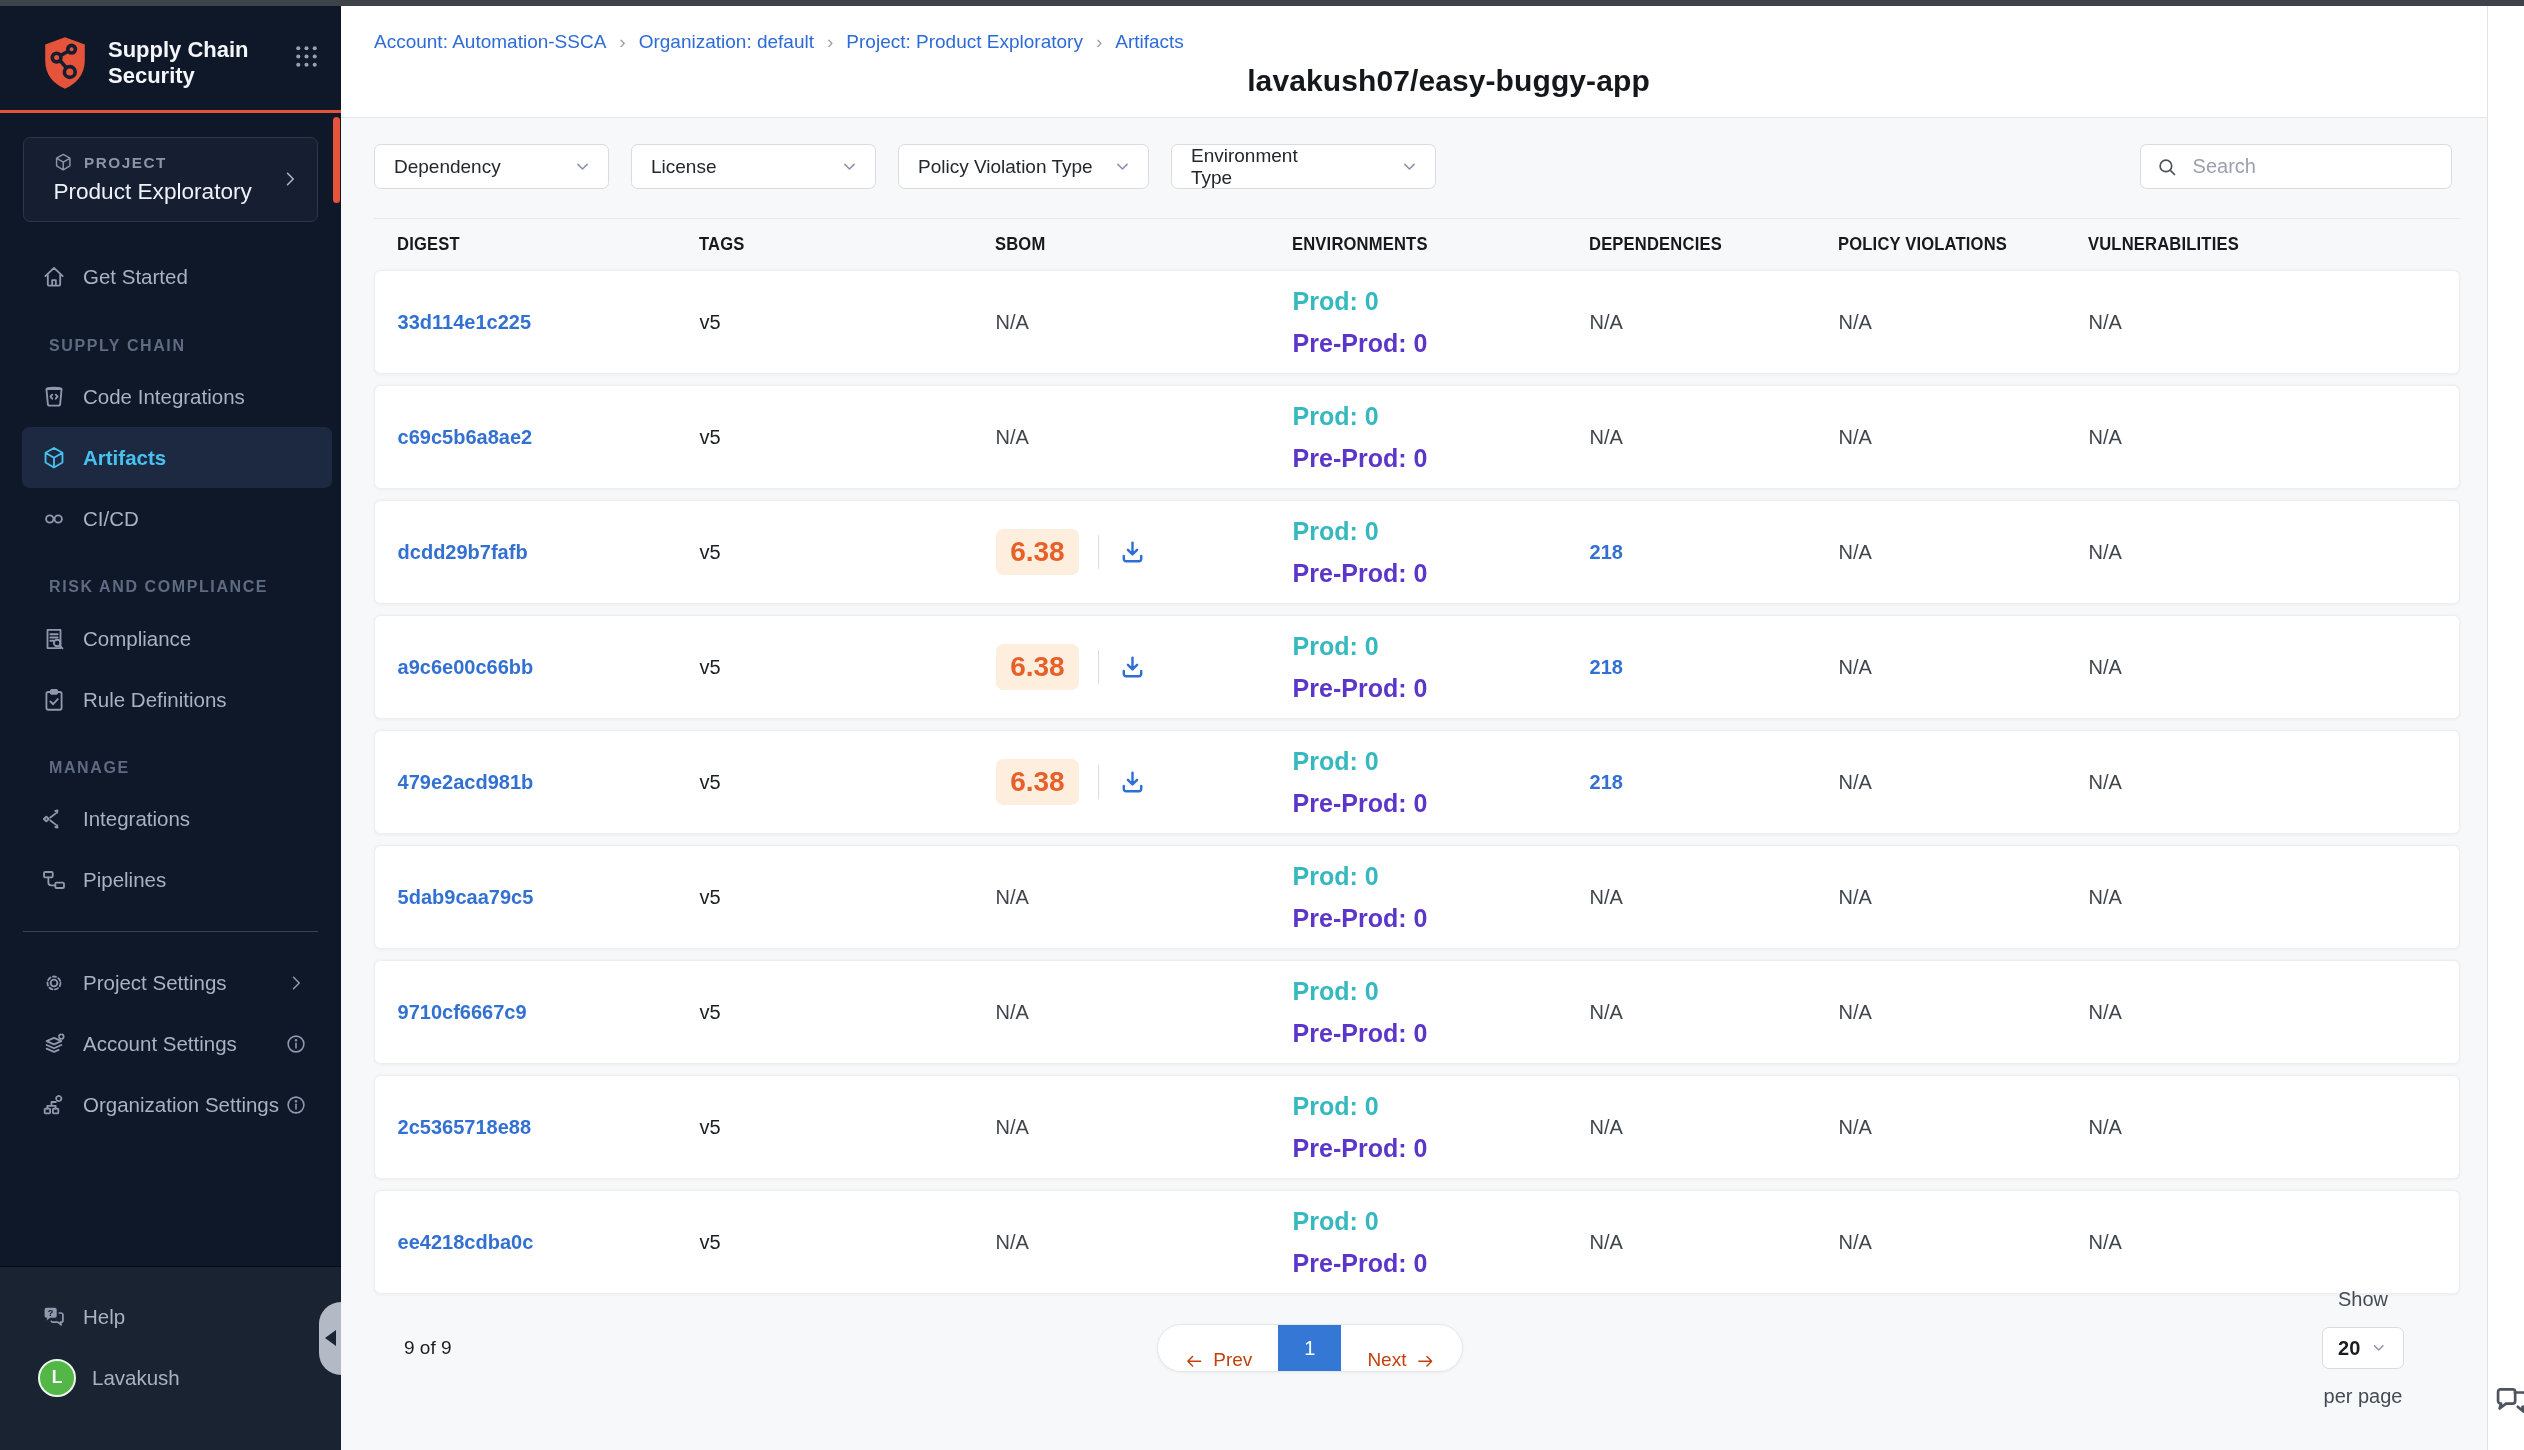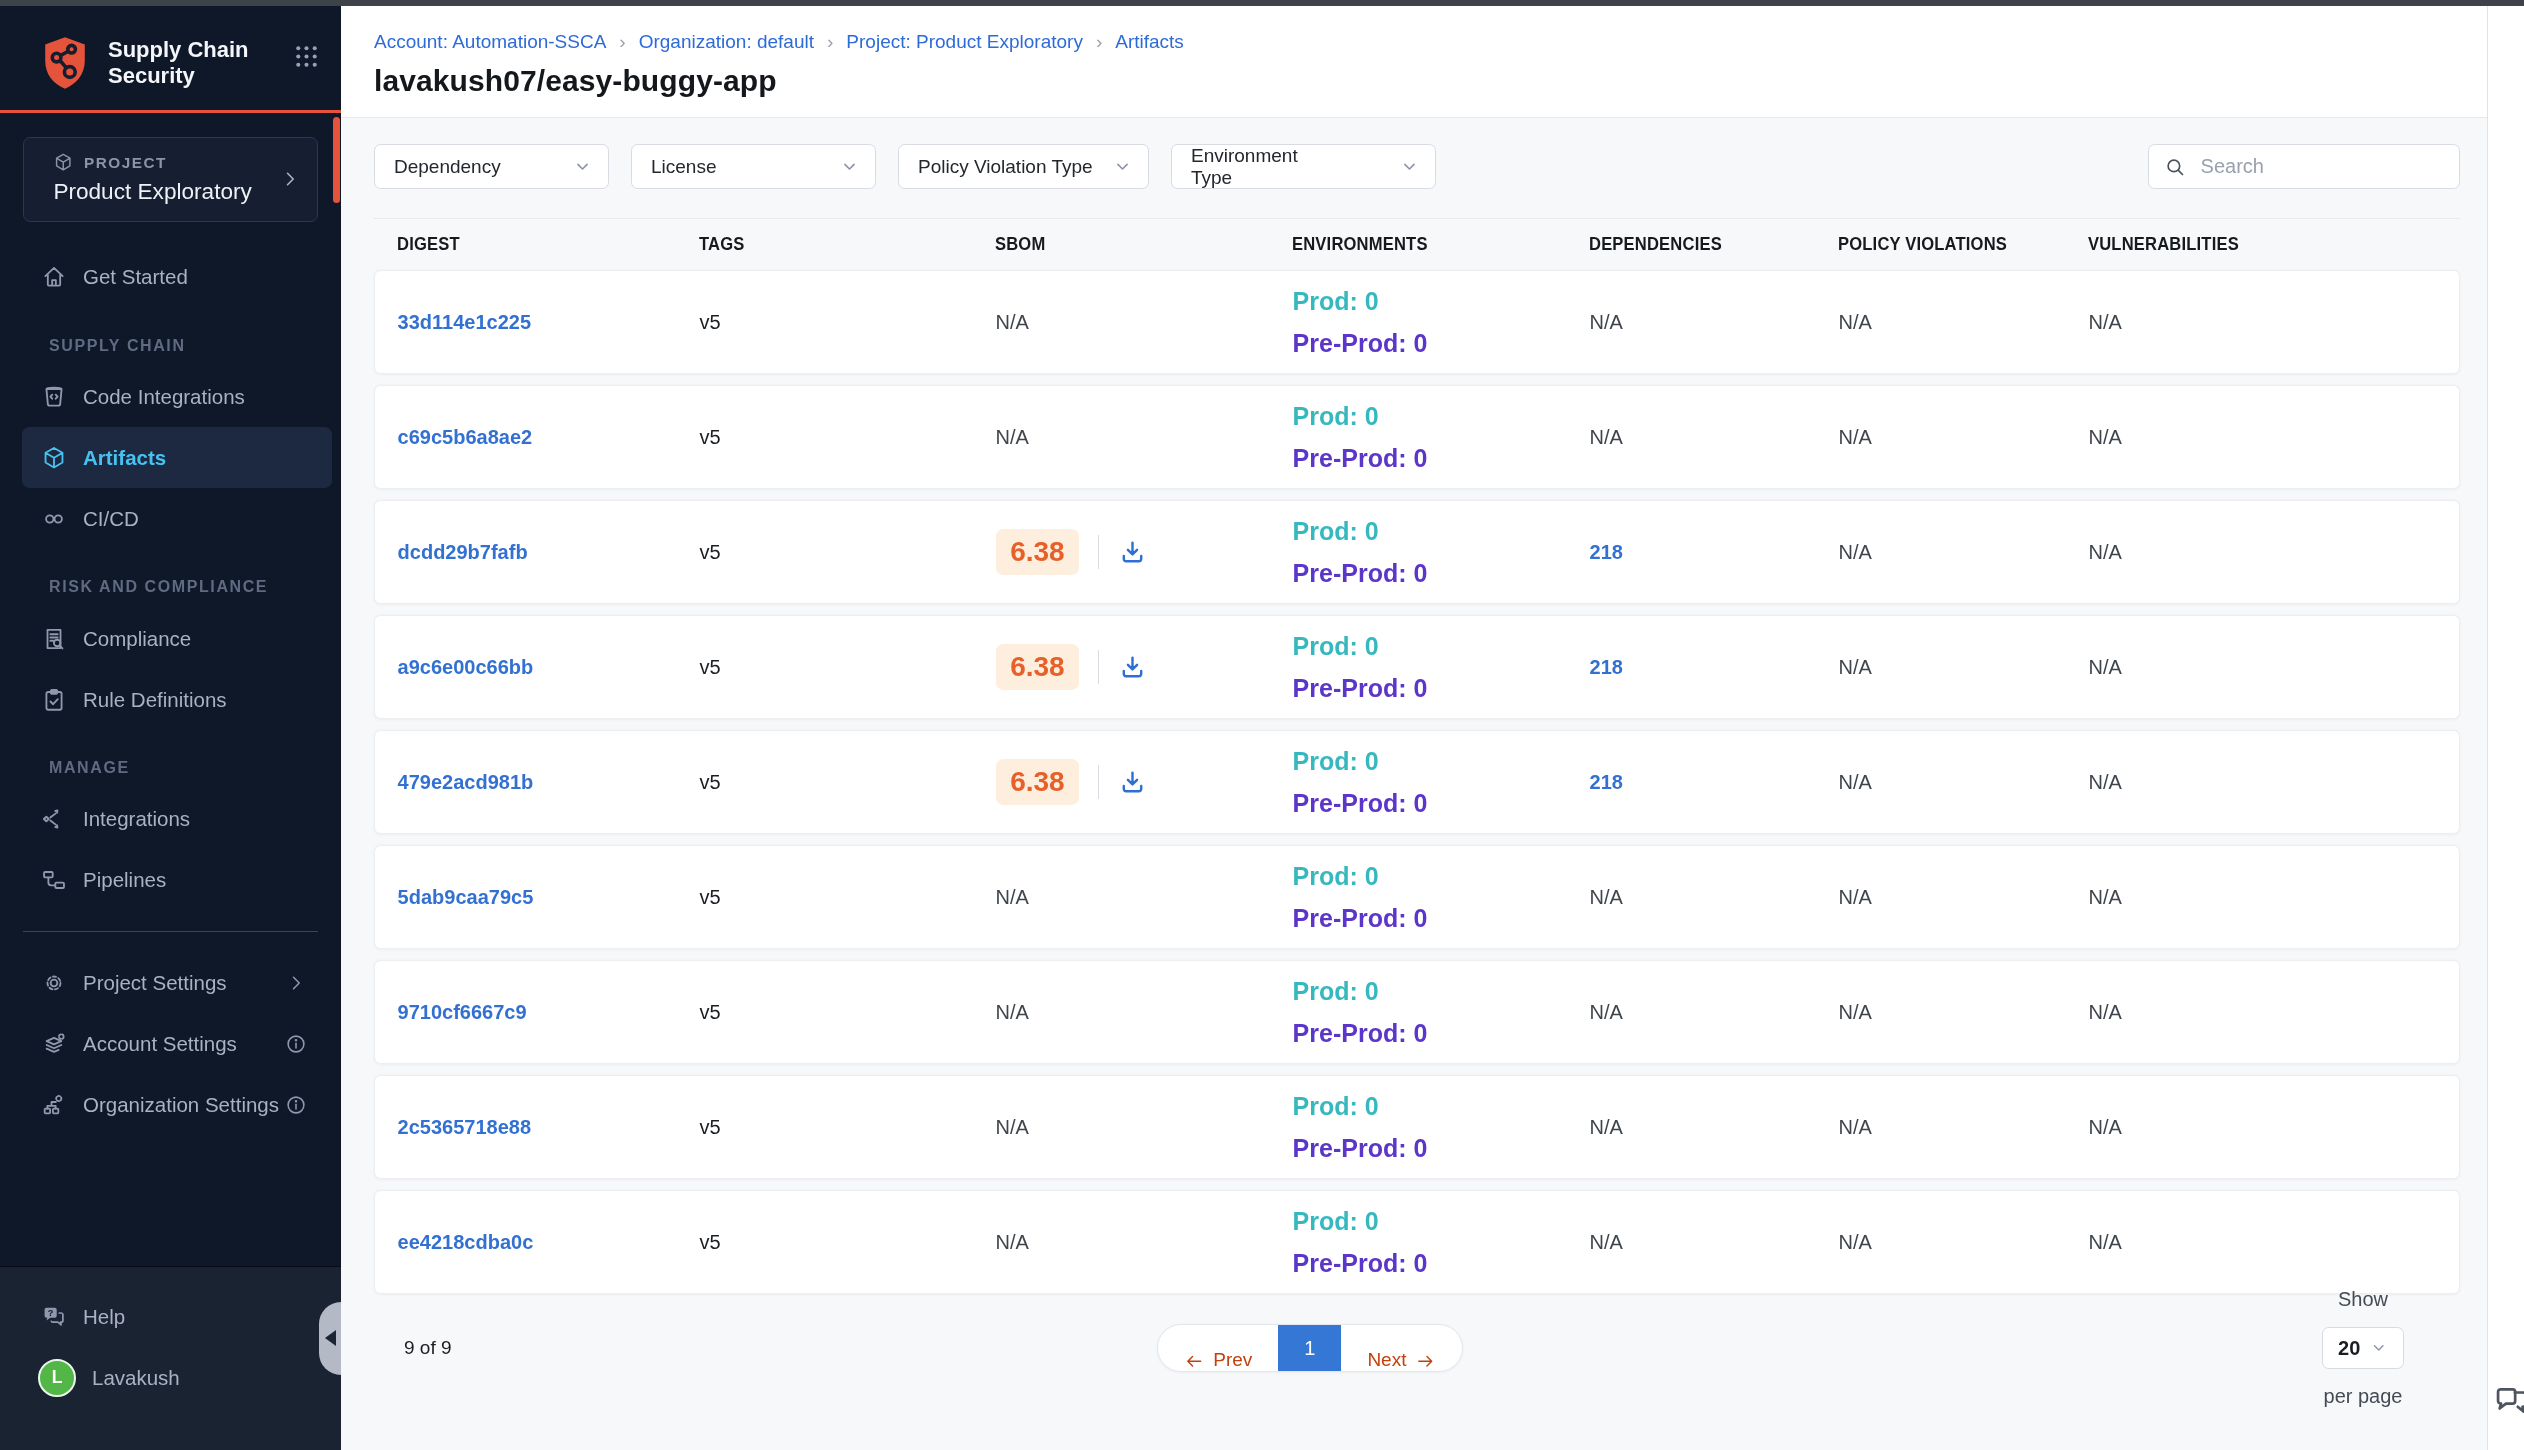--- a/index.html
+++ b/index.html
@@ -36,36 +36,36 @@
 
   .sidebar-footer{position:absolute;left:0;right:0;bottom:0;height:184px;background:#1a2332;border-top:1.5px solid #060b14;padding-top:19px;}
   .user-row{display:flex;align-items:center;height:61px;padding-left:38px;cursor:pointer;}
   .avatar{width:38px;height:38px;border-radius:50%;background:#53b748;color:#fff;display:flex;align-items:center;justify-content:center;font-size:17.5px;font-weight:700;border:2.2px solid #eaf6ea;}
   .user-name{margin-left:16px;font-size:20.5px;color:#a9b1c2;}
   .collapse-handle{position:absolute;left:319px;top:1296px;width:22px;height:73px;background:#b4b9c6;border-radius:38px 0 0 38px;display:flex;align-items:center;justify-content:center;cursor:pointer;z-index:45;}
   .collapse-handle .tri{width:0;height:0;border-top:8px solid transparent;border-bottom:8px solid transparent;border-right:11.7px solid #1b2433;}
 
   
   .main{position:absolute;left:341px;top:5.8px;right:0;bottom:0;background:#f7f8fa;}
-  .page-header{background:#ffffff;border-bottom:0.7px solid #e6e8ed;padding:25px 1px 19px 33px;}
+  .page-header{background:#ffffff;border-bottom:0.7px solid #e6e8ed;padding:25px 1px 19px 33px;text-align:center;}
   .breadcrumb{display:flex;align-items:center;gap:13px;font-size:19px;}
   .crumb{color:#2d6bd8;cursor:pointer;}
   .crumb-sep{color:#9aa1ad;font-size:19px;}
   .page-title{margin-top:11.7px;font-size:30px;font-weight:700;color:#14181c;letter-spacing:0.1px;}
 
   .content{padding:0 0 0 33px;width:2119px;}
   .filter-bar{display:flex;align-items:center;margin-top:26px;width:2086px;}
   .filter-btn{height:45px;background:#fff;border:1.1px solid #d8dbe2;border-radius:6.6px;display:flex;align-items:center;justify-content:space-between;padding:0 16px 0 19px;margin-right:22px;cursor:pointer;}
   .filter-btn .flabel{font-size:19px;color:#23272e;}
   .filter-btn .icon{width:19px;height:19px;color:#8b93a8;margin-left:13px;}
   .filter-btn:nth-child(1){width:235px;}
   .filter-btn:nth-child(2){width:245px;}
   .filter-btn:nth-child(3){width:251px;}
   .filter-btn:nth-child(4){width:265px;gap:44px;}
-  .search-box{margin-left:auto;margin-right:0;width:312px;height:45px;background:#fff;border:1.1px solid #d8dbe2;border-radius:6.6px;display:flex;align-items:center;padding:0 14.6px;}
+  .search-box{margin-left:auto;margin-right:8px;width:312px;height:45px;background:#fff;border:1.1px solid #d8dbe2;border-radius:6.6px;display:flex;align-items:center;padding:0 14.6px;}
   .search-box .icon{width:22px;height:22px;color:#4a5058;flex:0 0 auto;}
   .search-box input{border:none;outline:none;background:transparent;margin-left:13px;font-size:20px;color:#23272e;width:100%;font-family:inherit;}
   .search-box input::placeholder{color:#9aa1ad;}
 
   .filters-rule{height:0.7px;background:#e7e9ee;margin-top:29px;width:2086px;}
 
   .tgrid{display:grid;grid-template-columns:302px 296px 297px 297px 249px 250px 1fr;align-items:center;padding-left:22.6px;width:2086px;}
   .thead{height:51px;}
   .th{font-size:18px;font-weight:700;color:#16191d;letter-spacing:0.2px;transform:scaleX(.92);transform-origin:left;}
   .row-card{background:#fff;border:0.7px solid #eceef2;border-radius:6.6px;box-shadow:0 0.7px 2.9px rgba(27,31,38,.05);height:104px;margin-bottom:11px;}

